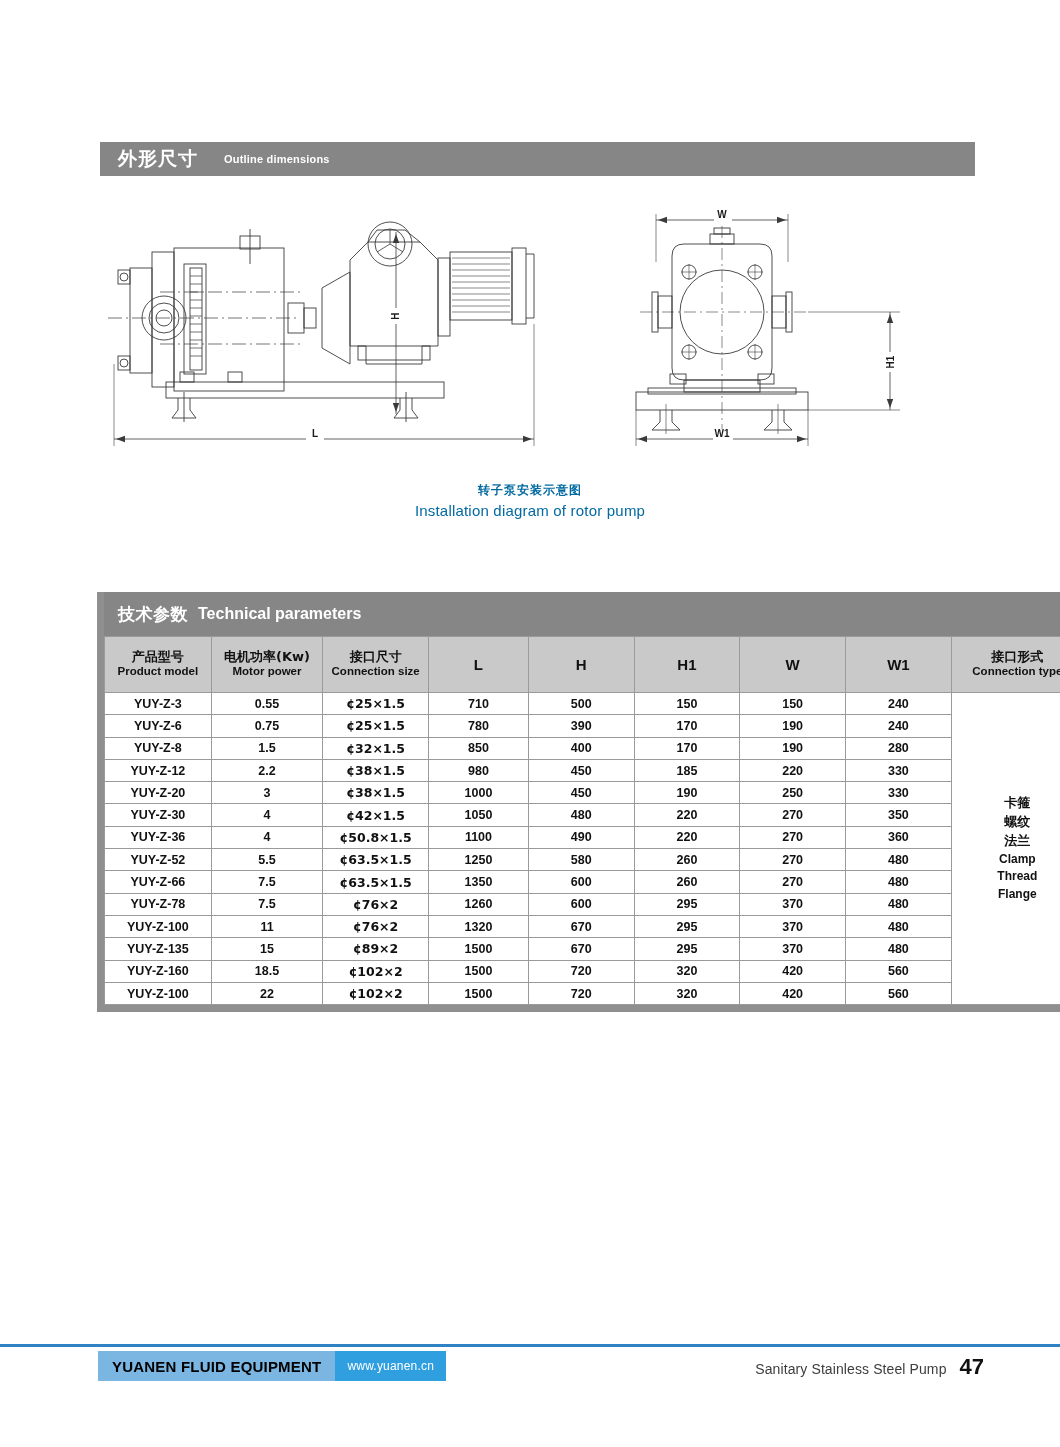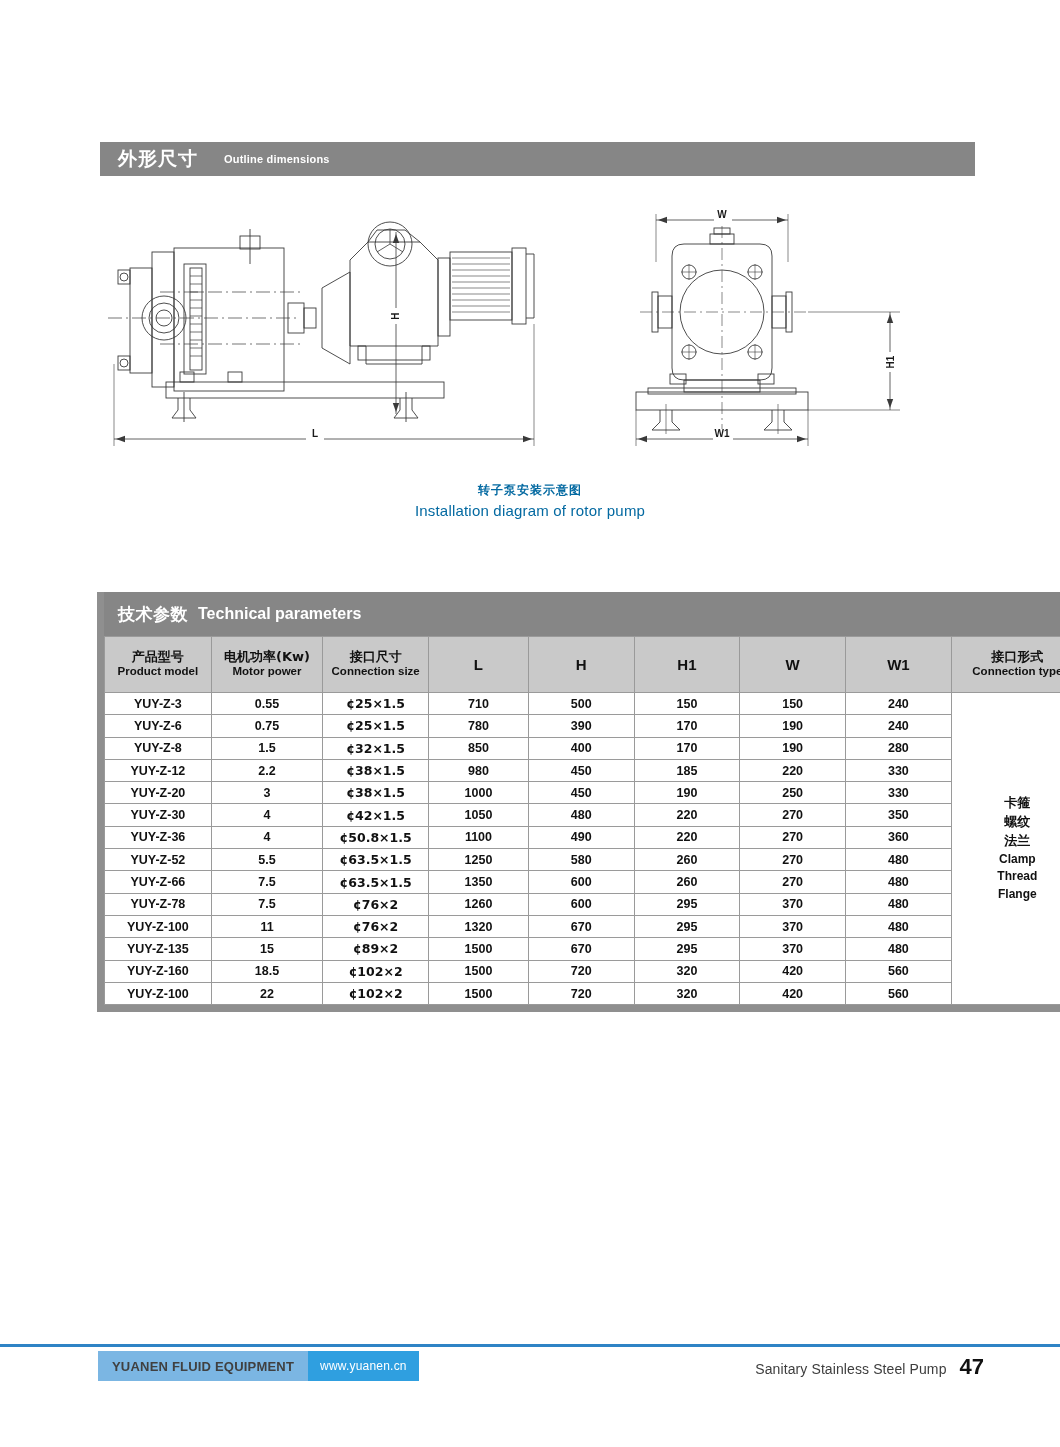--- a/index.html
+++ b/index.html
@@ -139,22 +139,22 @@
   }
   .footer {
     position: absolute;
     left: 0; top: 1349px; width: 1060px; height: 36px;
   }
   .brand {
     position: absolute; left: 98px; top: 2px;
     height: 30px; display: flex; align-items: stretch;
   }
   .brand .name {
-    background: #7bb6e3; color: #404040;
-    font-size: 13px; font-weight: bold; letter-spacing: 0.2px;
+    background: #7bb6e3; color: #000000;
+    font-size: 15px; font-weight: bold; letter-spacing: 0.2px;
     display: flex; align-items: center; padding: 0 14px;
   }
   .brand .url {
     background: #2f9fe0; color: #ffffff;
     font-size: 12px; letter-spacing: 0.2px;
     display: flex; align-items: center; padding: 14px 12px;
   }
   .footer-right {
     position: absolute; right: 76px; top: 5px;
     display: flex; align-items: baseline; gap: 13px;

